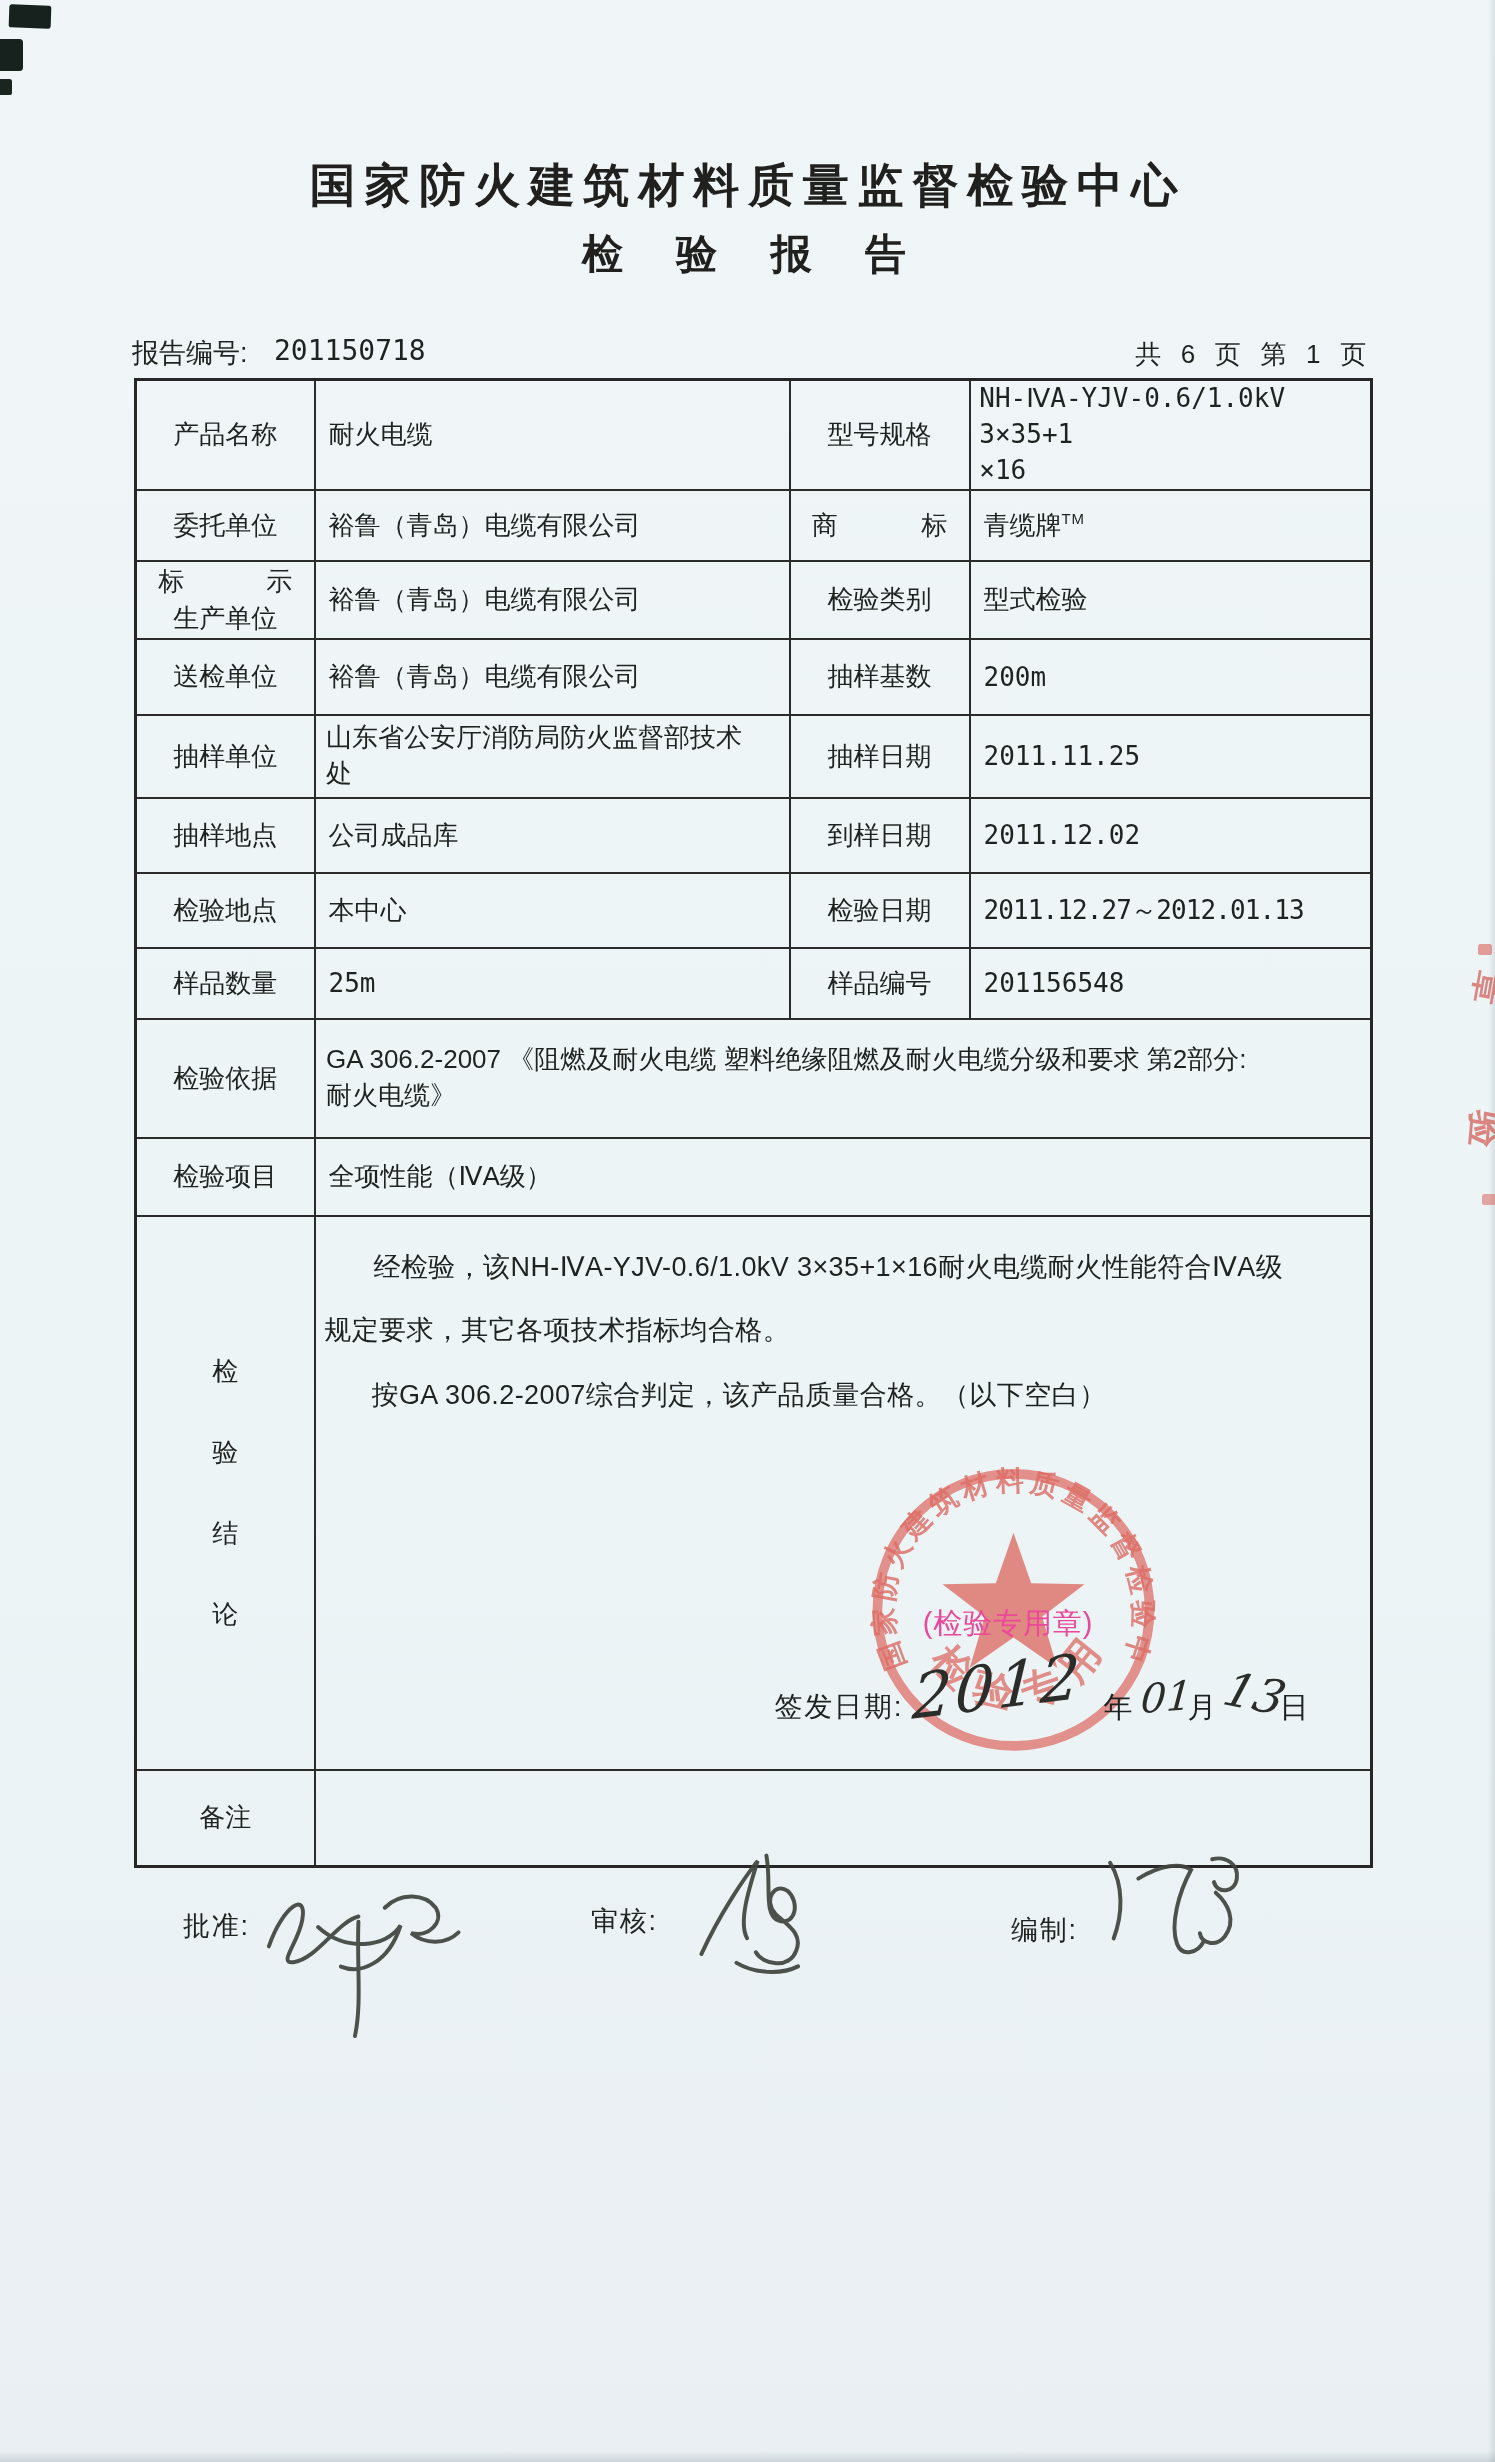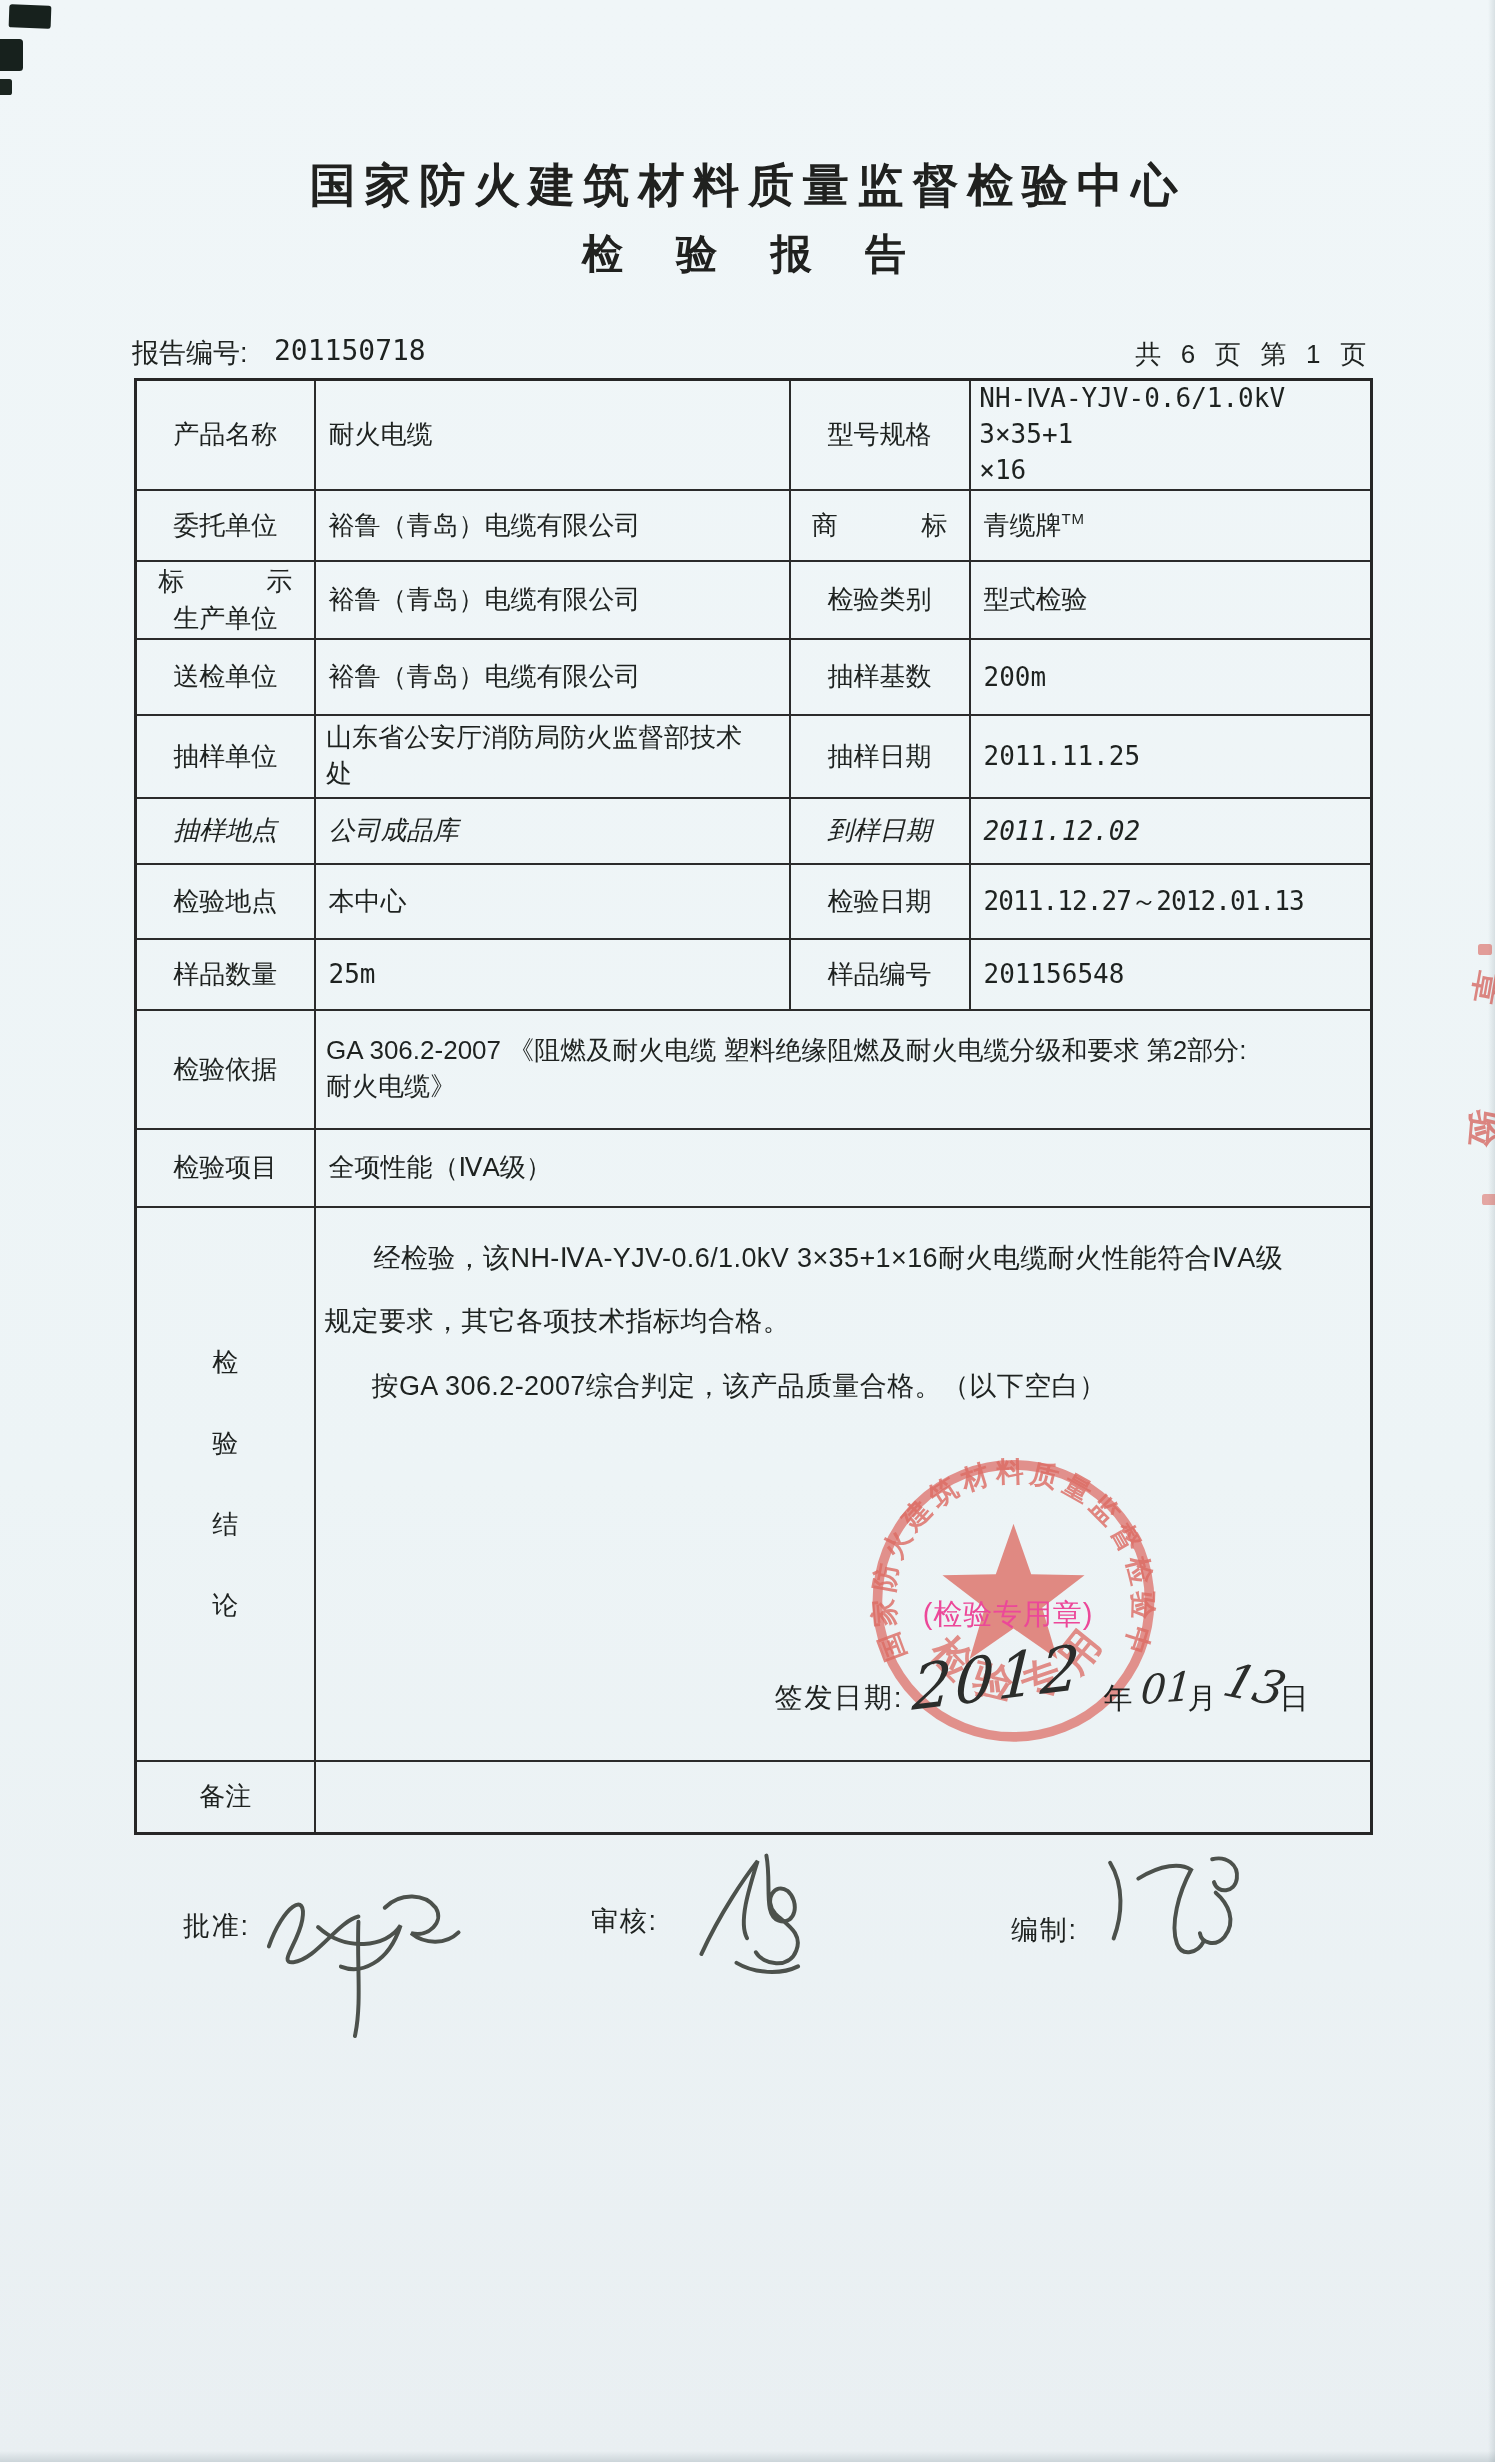--- a/index.html
+++ b/index.html
@@ -161,21 +161,21 @@
   <tr style="height:83px;">
     <td class="lab">抽样单位</td>
     <td class="val" style="padding-left:10.6px;">
       <span class="line">山东省公安厅消防局防火监督部技术</span>
       <span class="line">处</span>
     </td>
     <td class="lab">抽样日期</td>
     <td class="val mono">2011.11.25</td>
   </tr>
 
-  <tr style="height:66px;font-style:italic;">
+  <tr style="height:75px;">
     <td class="lab">抽样地点</td>
     <td class="val">公司成品库</td>
     <td class="lab">到样日期</td>
     <td class="val mono">2011.12.02</td>
   </tr>
 
   <tr style="height:75px;">
     <td class="lab">检验地点</td>
     <td class="val">本中心</td>
     <td class="lab">检验日期</td>
@@ -234,21 +234,21 @@
       <span class="signline-label">签发日期:</span>
       <span class="script scr-year">2012</span>
       <span class="unit-year">年</span>
       <span class="script scr-month">01</span>
       <span class="unit-month">月</span>
       <span class="script scr-day">13</span>
       <span class="unit-day">日</span>
     </td>
   </tr>
 
-  <tr style="height:73px;">
+  <tr style="height:97px;">
     <td class="remark-label">备注</td>
     <td colspan="3"></td>
   </tr>
 </tbody>
   </table>
 
 <div class="footer">
   <span class="foot-label fl-approve">批准:</span>
   <svg class="sig sig1" width="246" height="202" viewBox="0 0 280 230">
     <g fill="none" stroke="#3f443e" stroke-width="4.5" stroke-linecap="round" opacity="0.92">

